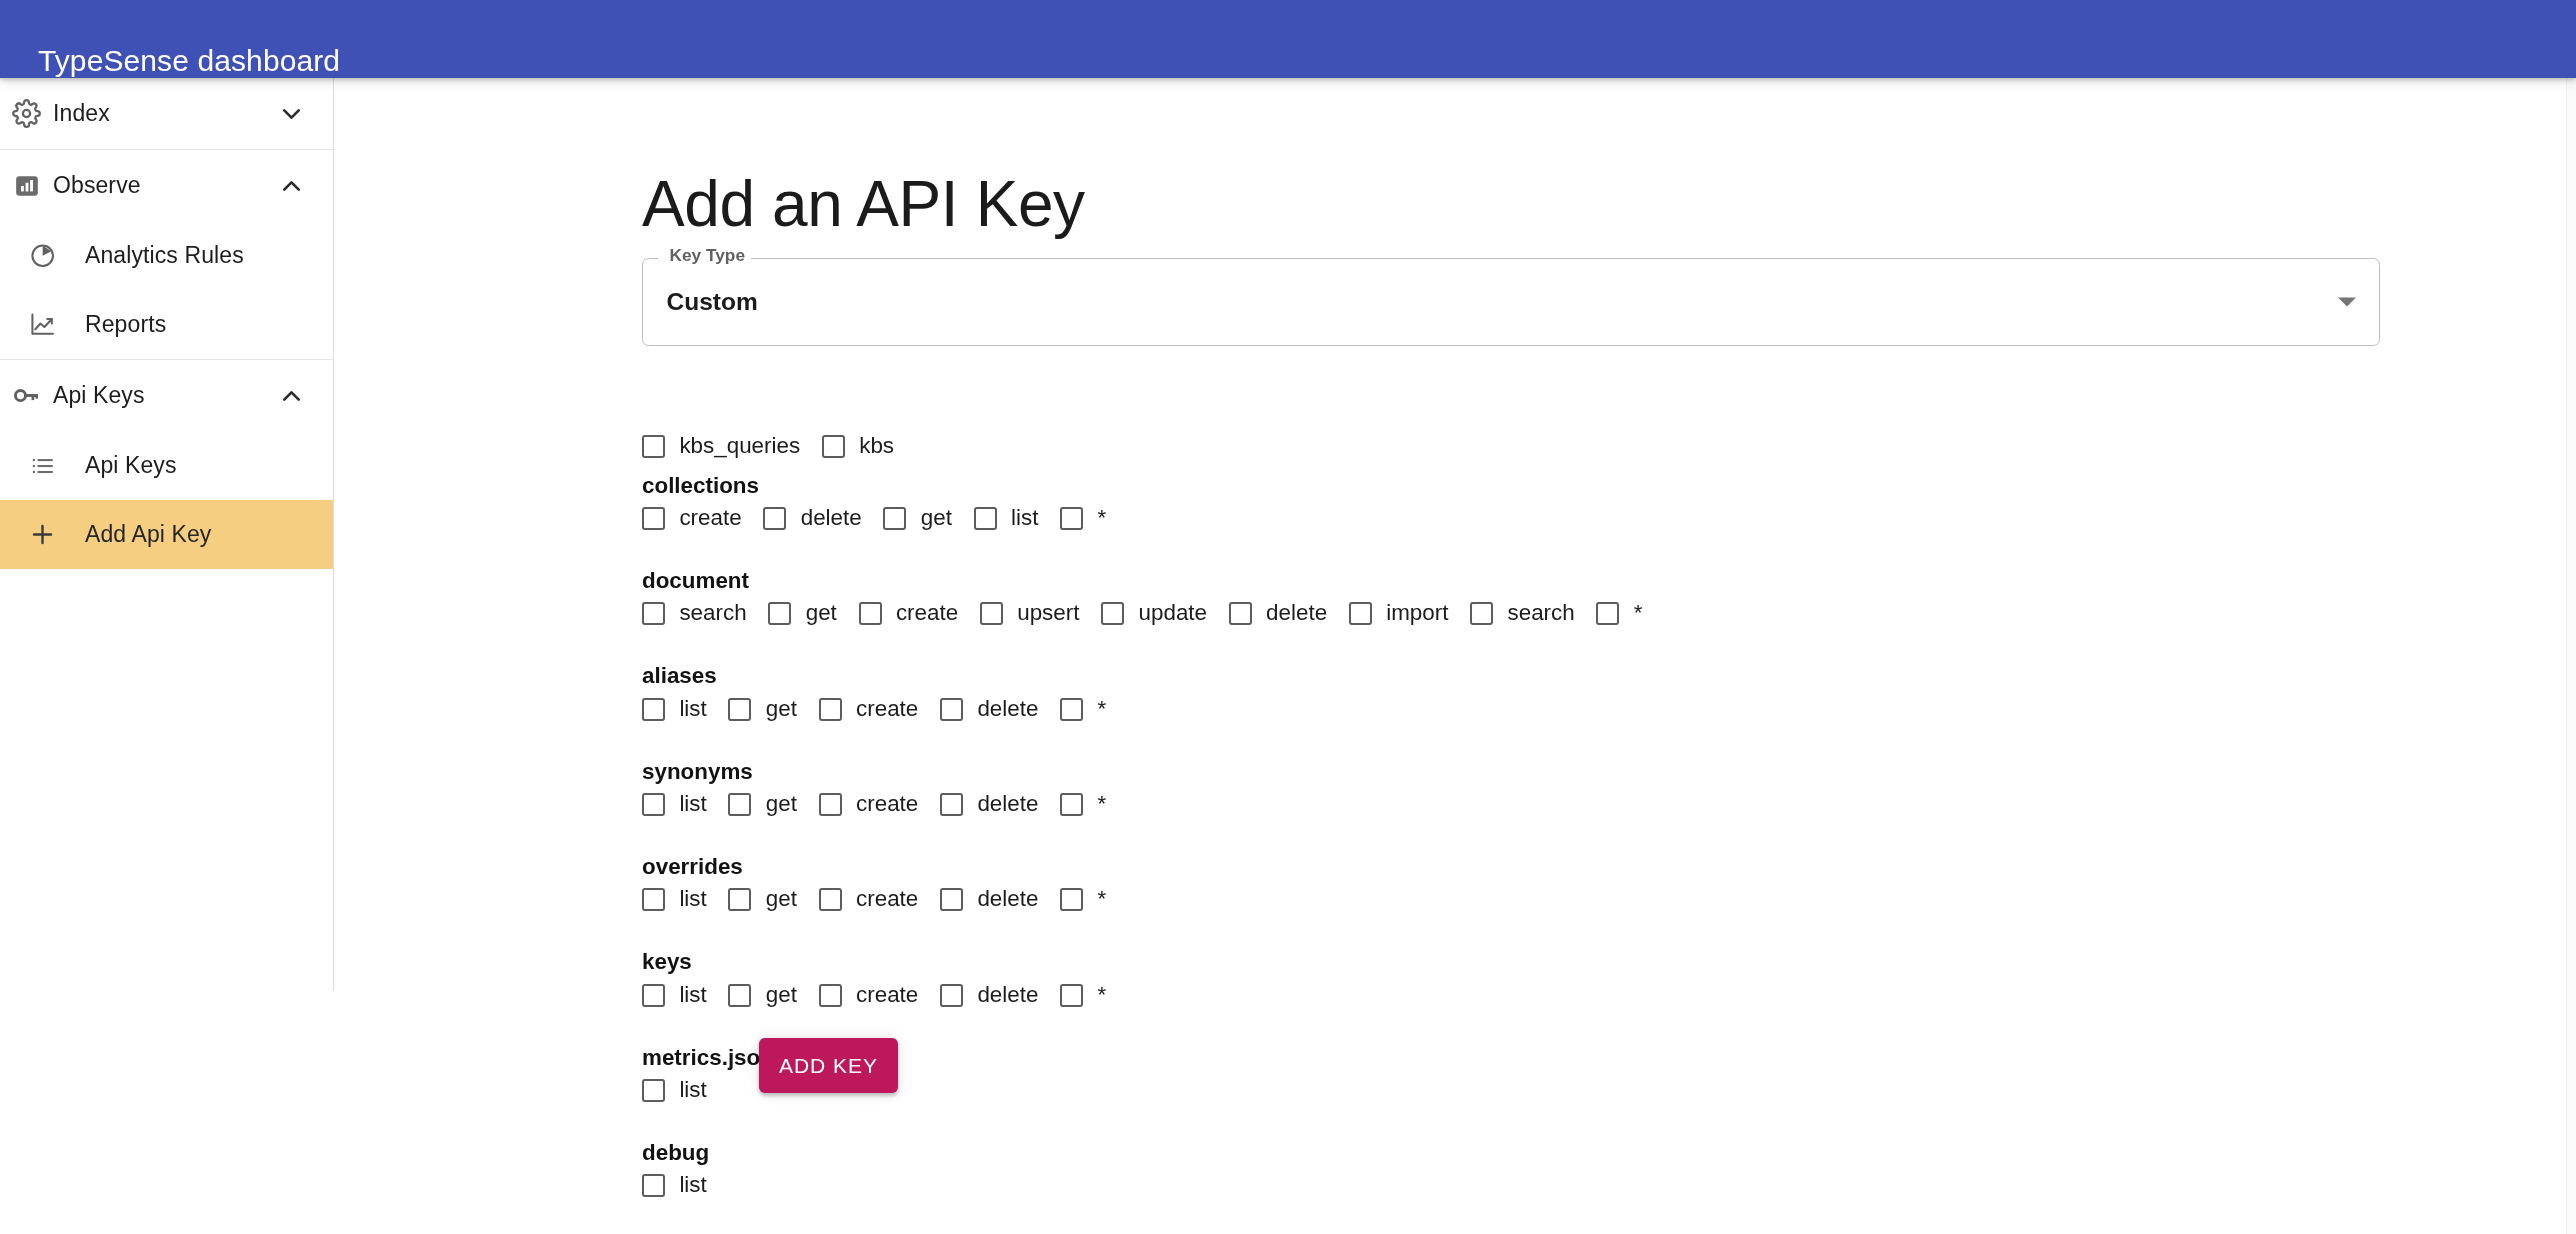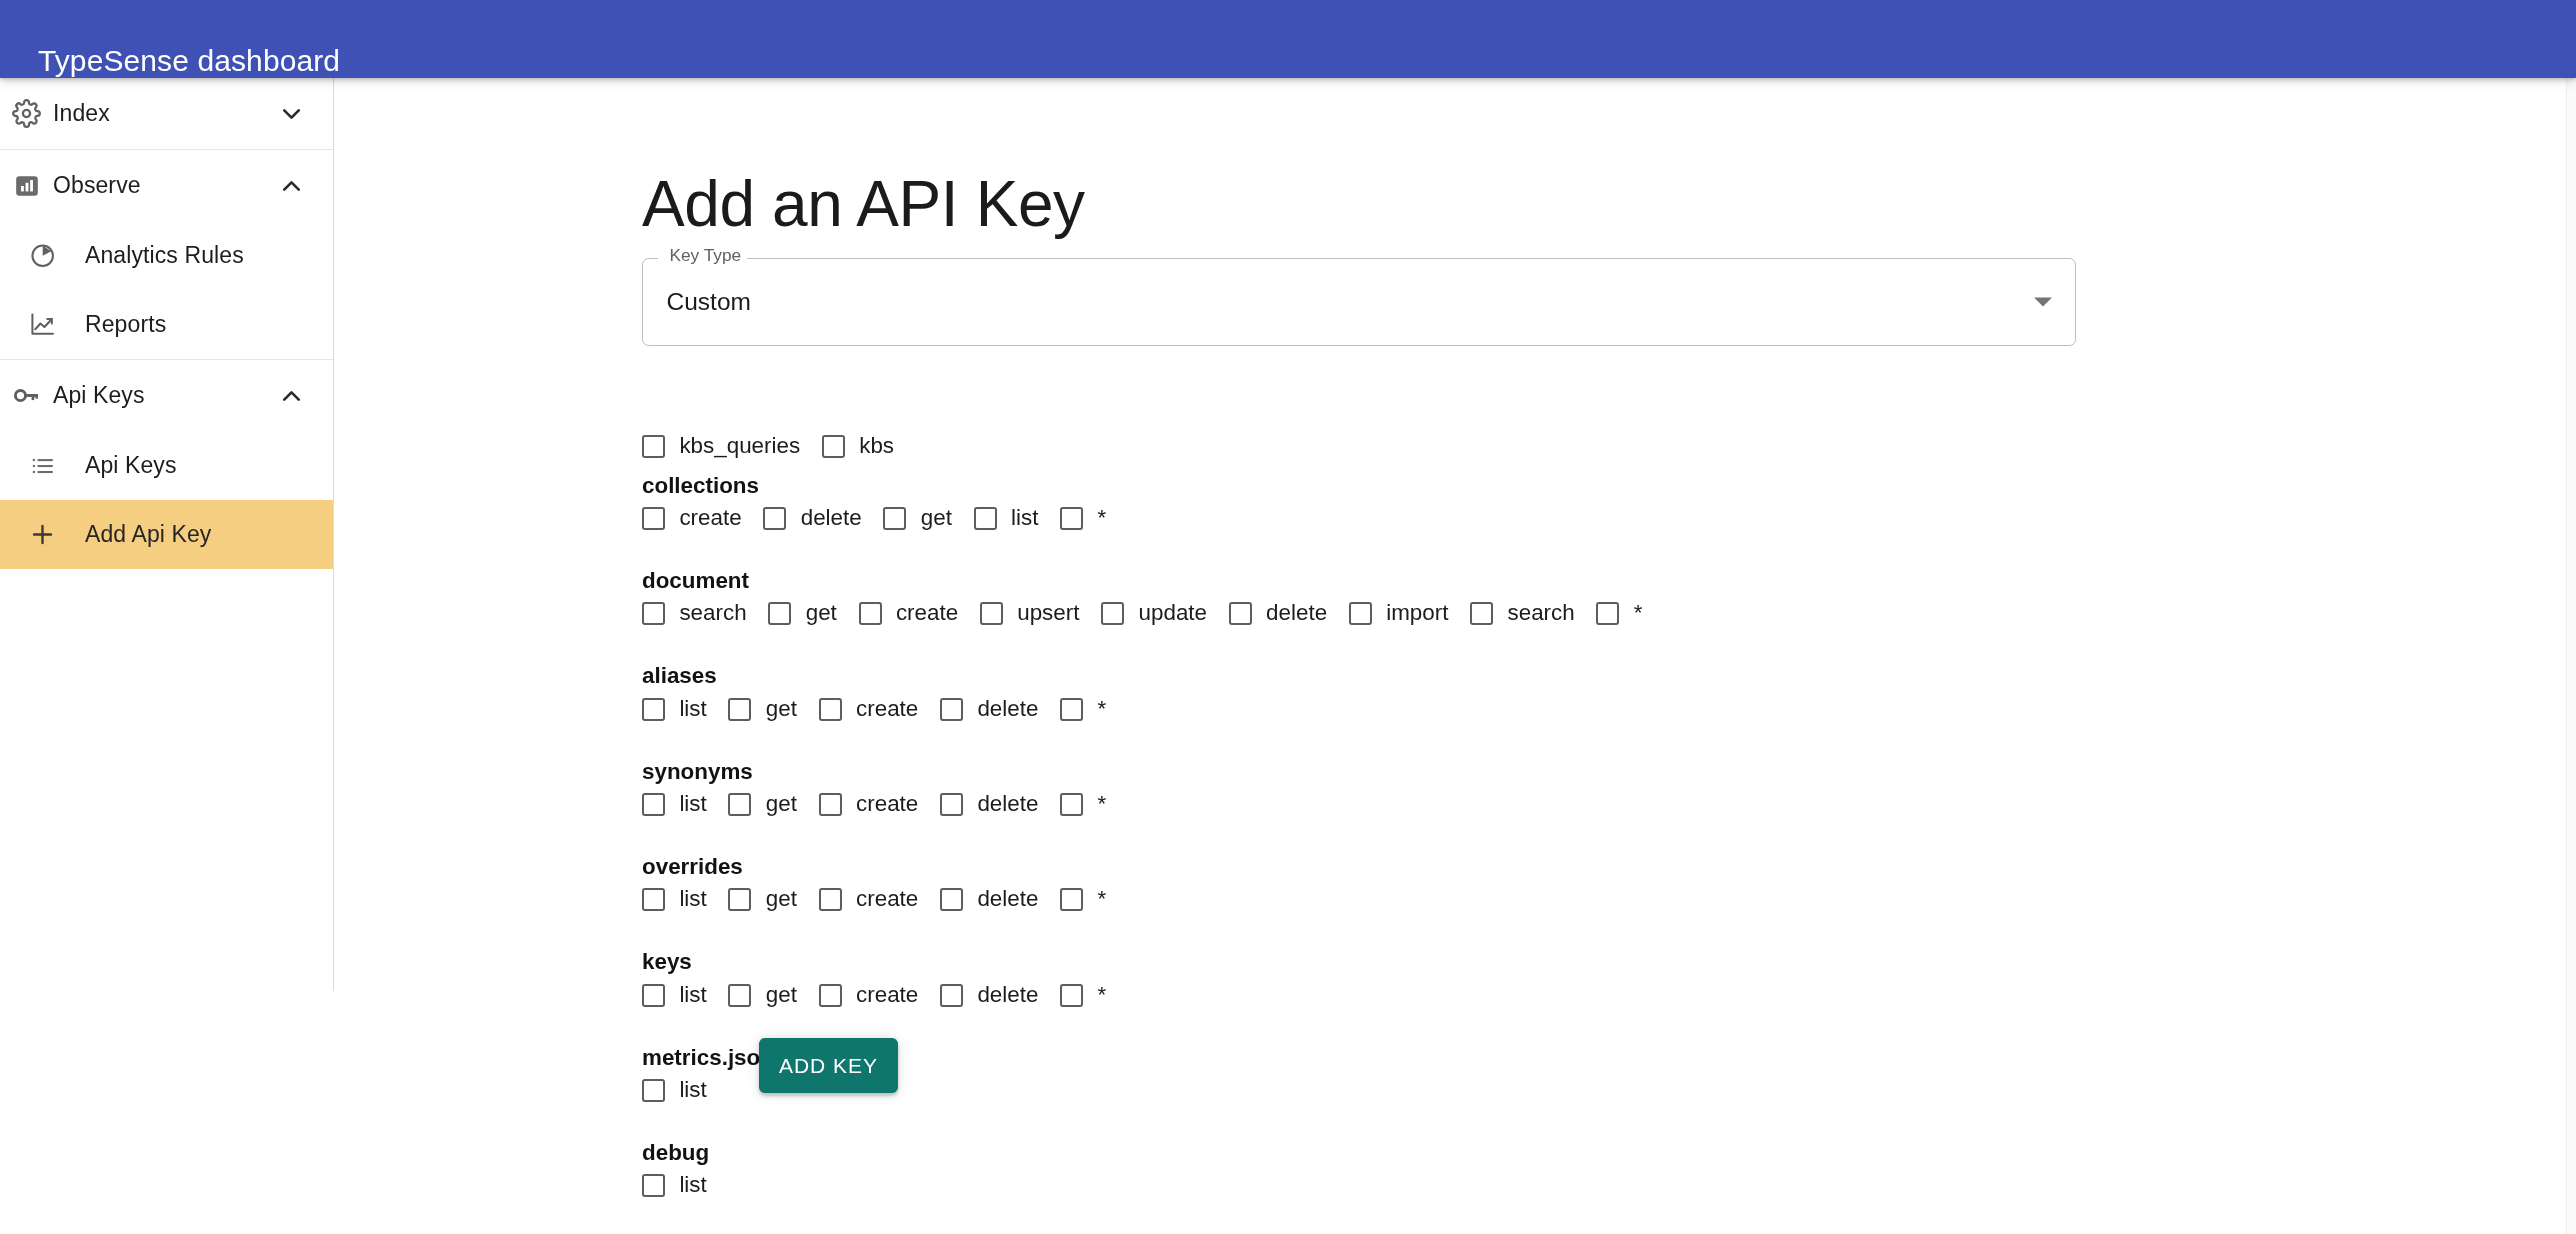--- a/index.html
+++ b/index.html
@@ -109,21 +109,21 @@
     color: #1b1b1b;
     letter-spacing: -0.4px;
     line-height: 1;
     white-space: nowrap;
   }
 
   
   .select-wrap {
     position: absolute;
     left: 308px; top: 180px;
-    width: 1434px; height: 88px;
+    width: 1738px; height: 88px; font-weight: bold;
   }
   .select-box {
     position: absolute;
     inset: 0;
     border: 0.7px solid #bdbdbd;
     border-radius: 6.5px;
     background: #ffffff;
     cursor: pointer;
   }
   .select-notch {
@@ -202,21 +202,21 @@
     margin-left: 14.4px;
     margin-right: 13px;
     white-space: nowrap;
   }
 
   .addkey-btn {
     position: absolute;
     left: 425px;
     top: 960px;
     width: 139px; height: 55px;
-    background: #0f766e;
+    background: #be185d;
     color: #ffffff;
     border: none;
     border-radius: 5.8px;
     font-family: "Liberation Sans", sans-serif;
     font-size: 21px;
     font-weight: 500;
     letter-spacing: 1px;
     cursor: pointer;
     box-shadow: 0 2.2px 3.6px rgba(0,0,0,0.20), 0 0.7px 13px rgba(0,0,0,0.12);
   }

